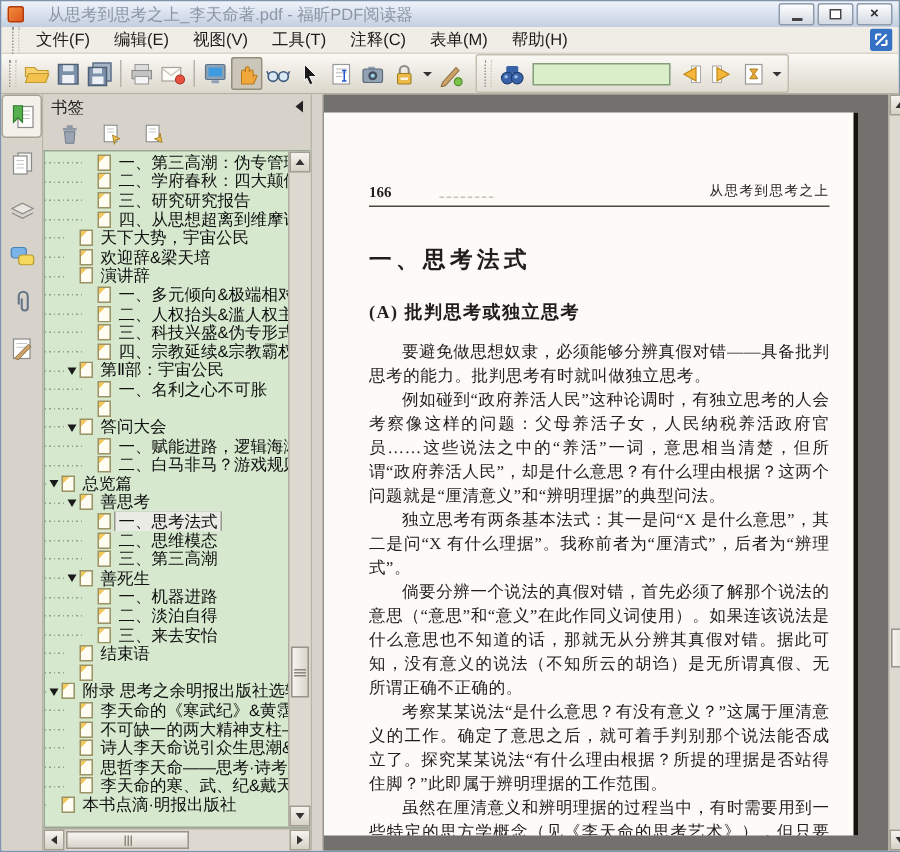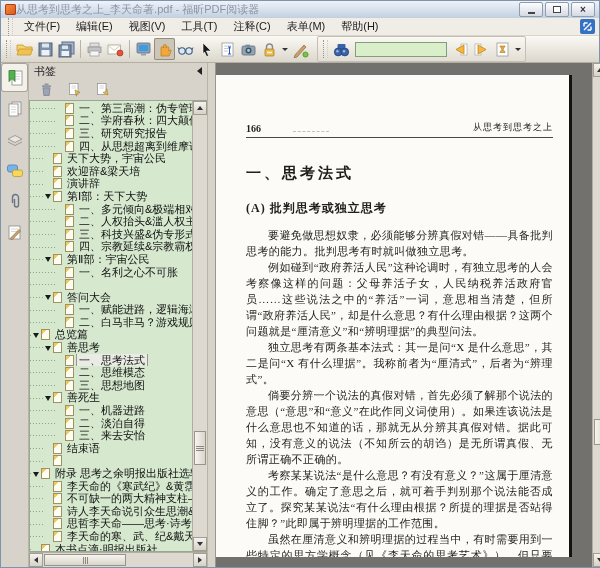--- a/index.html
+++ b/index.html
@@ -1,19 +1,19 @@
 <!DOCTYPE html>
 <html><head>
 <meta charset="utf-8">
 <style>
   html,body{margin:0;padding:0;}
   body{width:600px;height:568px;position:relative;font-family:"Liberation Sans",sans-serif;background:#ece9e2;overflow:hidden;}
   .window{position:absolute;inset:0;border:1px solid #7f93ad;display:flex;flex-direction:column;background:#ece9e2;}
   
-  .titlebar{height:17px;flex:none;background:linear-gradient(#eef3fa,#c3cfe0);display:flex;align-items:center;padding:0 4px;gap:0;}
+  .titlebar{height:17px;flex:none;background:linear-gradient(#eef3fa,#c3cfe0);display:flex;align-items:center;padding:0 4px;gap:16px;}
   .app-icon{width:11px;height:11px;flex:none;background:linear-gradient(135deg,#f6923c,#d9531e);border-radius:2px;box-shadow:inset 0 0 0 1px #b23c10;}
   .title{flex:1;font-size:11px;color:#8b95a6;white-space:nowrap;overflow:hidden;}
   .wcontrols{display:flex;gap:2px;}
   .wbtn{width:22px;height:13px;background:linear-gradient(#fdfdfd,#d4dae3);border:1px solid #8e9cae;border-radius:2px;display:flex;align-items:center;justify-content:center;}
   .glyph-min{width:7px;height:2px;background:#444;margin-top:6px;}
   .glyph-restore{width:6px;height:5px;border:1px solid #444;background:#fff;}
   .glyph-close{font-size:10px;line-height:10px;color:#333;font-weight:bold;}
   
   .menubar{height:17px;flex:none;display:flex;align-items:center;padding-left:4px;background:#f0ede6;border-bottom:1px solid #d9d5cb;font-size:11px;color:#1c1c1c;position:relative;}
   .menu-item{padding:1px 8px;}
@@ -342,26 +342,20 @@
               <span class="bm-ic"></span>
               <span class="bm-lb">欢迎辞&amp;梁天培</span>
             </div>
             <div class="bm-row">
               <span class="bm-sp" style="width: 14px;"></span>
               <span class="bm-ex"></span>
               <span class="bm-ic"></span>
               <span class="bm-lb">演讲辞</span>
             </div>
             <div class="bm-row">
-              <span class="bm-sp" style="width: 14px;"></span>
-              <span class="bm-ex on"></span>
-              <span class="bm-ic"></span>
-              <span class="bm-lb">第Ⅰ部：天下大势</span>
-            </div>
-            <div class="bm-row">
               <span class="bm-sp" style="width: 26px;"></span>
               <span class="bm-ex"></span>
               <span class="bm-ic"></span>
               <span class="bm-lb">一、多元倾向&amp;极端相对主义</span>
             </div>
             <div class="bm-row">
               <span class="bm-sp" style="width: 26px;"></span>
               <span class="bm-ex"></span>
               <span class="bm-ic"></span>
               <span class="bm-lb">二、人权抬头&amp;滥人权主义</span>
@@ -434,21 +428,21 @@
             <div class="bm-row">
               <span class="bm-sp" style="width: 26px;"></span>
               <span class="bm-ex"></span>
               <span class="bm-ic"></span>
               <span class="bm-lb">二、思维模态</span>
             </div>
             <div class="bm-row">
               <span class="bm-sp" style="width: 26px;"></span>
               <span class="bm-ex"></span>
               <span class="bm-ic"></span>
-              <span class="bm-lb">三、思想地图</span>
+              <span class="bm-lb">三、第三高潮</span>
             </div>
             <div class="bm-row">
               <span class="bm-sp" style="width: 14px;"></span>
               <span class="bm-ex on"></span>
               <span class="bm-ic"></span>
               <span class="bm-lb">善死生</span>
             </div>
             <div class="bm-row">
               <span class="bm-sp" style="width: 26px;"></span>
               <span class="bm-ex"></span>

